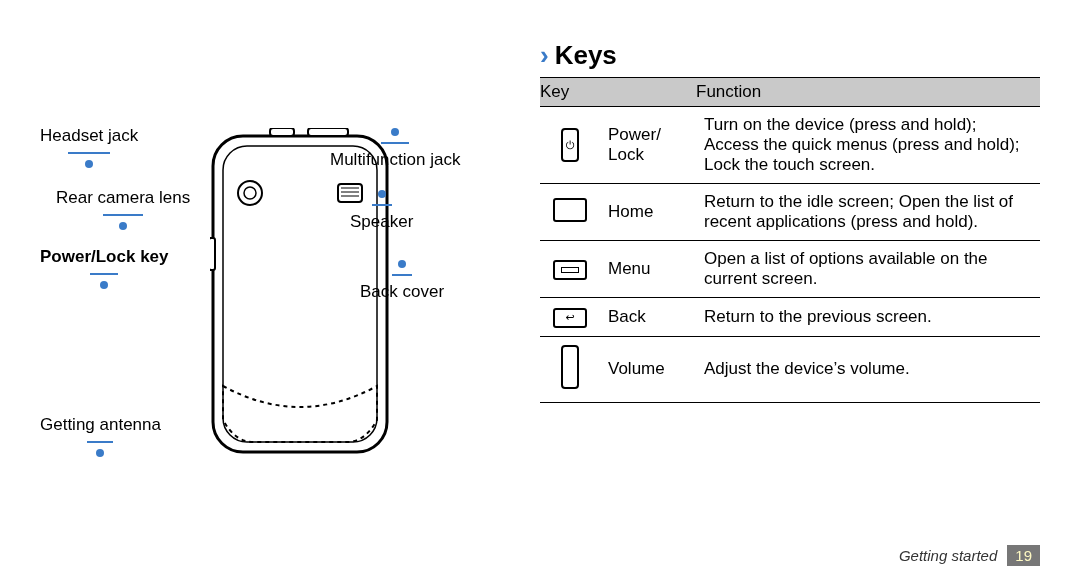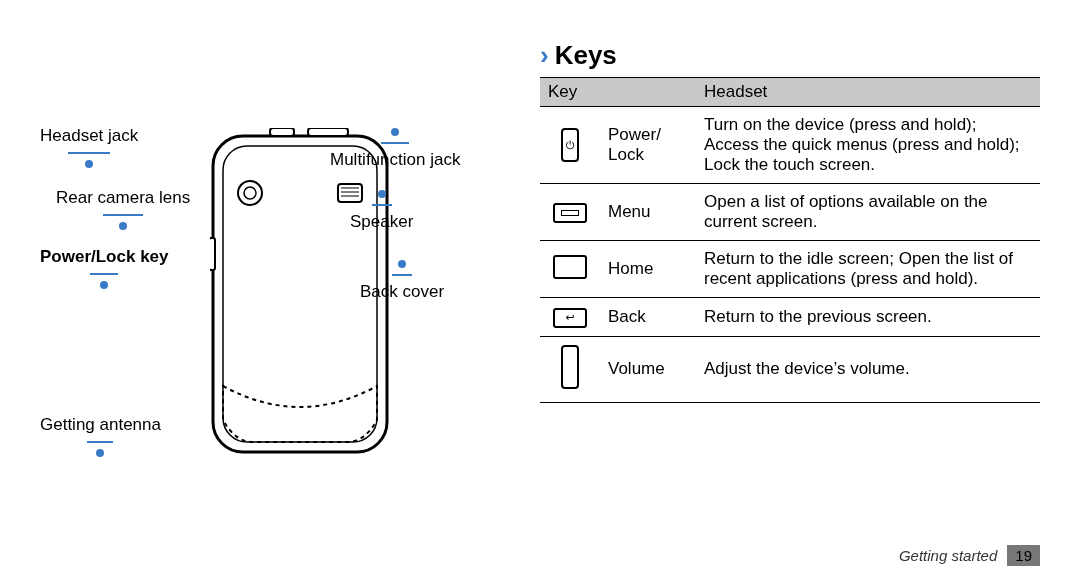--- a/index.html
+++ b/index.html
@@ -47,21 +47,21 @@
   table.keys {
     border-collapse: collapse;
     width: 100%;
   }
   table.keys th {
     text-align: left;
     font-weight: normal;
     background: #c9c9c9;
     border-top: 1.5px solid #000;
     border-bottom: 1.5px solid #000;
-    padding: 4px 8px;
+    padding: 4px 0;
   }
   table.keys td {
     border-bottom: 1px solid #000;
     padding: 8px 8px;
     vertical-align: middle;
   }
   .last-row td {
     border-bottom: 1.5px solid #000;
   }
   .icon-cell { width: 44px; text-align: center; }
@@ -133,21 +133,21 @@
     display: flex;
     align-items: center;
     gap: 10px;
     font-style: italic;
     font-size: 15px;
     color: #333;
   }
   .page-num {
     font-style: normal;
     background: #777;
-    color: #000000;
+    color: #fef9c3;
     padding: 2px 8px;
   }
 </style>
 </head>
 <body>
 
 <div class="page">
 
   <div class="col-left">
     <div class="diagram">
@@ -219,47 +219,47 @@
   <div class="col-right">
     <div class="heading">
       <span class="chevron">›</span>
       <span class="title">Keys</span>
     </div>
 
     <table class="keys">
       <thead>
         <tr>
           <th colspan="2">Key</th>
-          <th>Headset</th>
+          <th>Function</th>
         </tr>
       </thead>
       <tbody>
         <tr>
           <td class="icon-cell">
             <span class="key-shape key-power">⏻</span>
           </td>
           <td class="name-cell" style="white-space:pre-line">Power/
 Lock</td>
           <td>Turn on the device (press and hold); Access the quick menus (press and hold); Lock the touch screen.</td>
         </tr>
         <tr>
           <td class="icon-cell">
+            <span class="key-shape key-home"></span>
+          </td>
+          <td class="name-cell">Home</td>
+          <td>Return to the idle screen; Open the list of recent applications (press and hold).</td>
+        </tr>
+        <tr>
+          <td class="icon-cell">
             <span class="key-shape key-menu">
               <span style="border:1px solid #000;width:16px;height:4px;display:inline-block"></span>
             </span>
           </td>
           <td class="name-cell">Menu</td>
           <td>Open a list of options available on the current screen.</td>
-        </tr>
-        <tr>
-          <td class="icon-cell">
-            <span class="key-shape key-home"></span>
-          </td>
-          <td class="name-cell">Home</td>
-          <td>Return to the idle screen; Open the list of recent applications (press and hold).</td>
         </tr>
         <tr>
           <td class="icon-cell">
             <span class="key-shape key-back">↩</span>
           </td>
           <td class="name-cell">Back</td>
           <td>Return to the previous screen.</td>
         </tr>
         <tr class="last-row">
           <td class="icon-cell">

